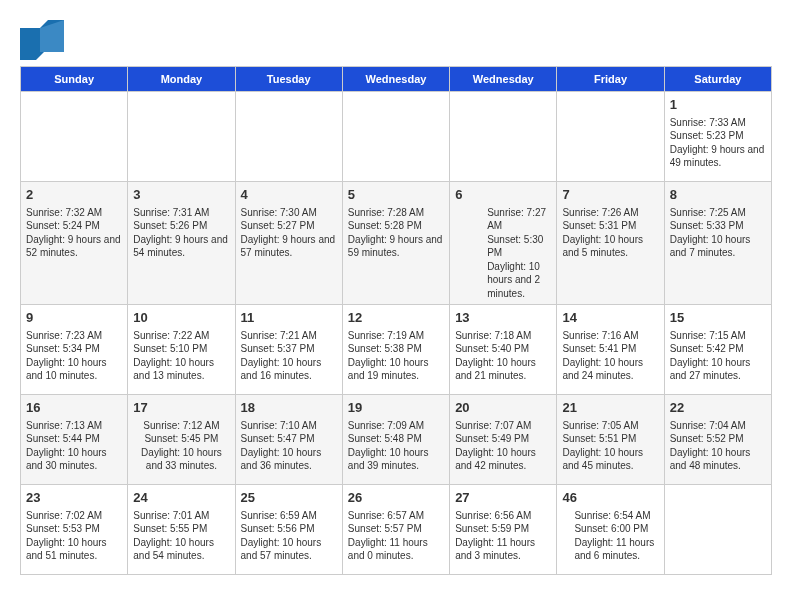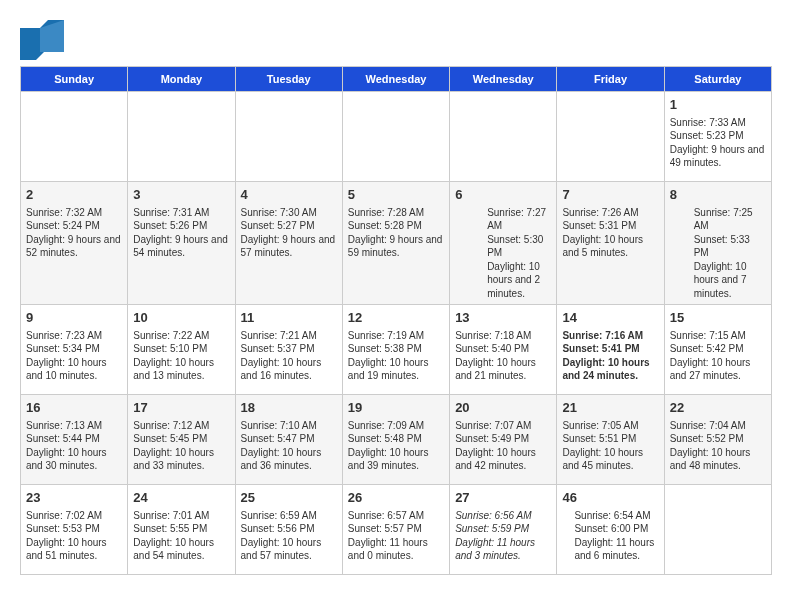--- a/index.html
+++ b/index.html
@@ -170,21 +170,21 @@
 Daylight: 10 hours and 2 minutes.</div>
         </td>
         <td>
           <span class="day-number">7</span>
           <div class="day-info" style="white-space: pre-line;">Sunrise: 7:26 AM
 Sunset: 5:31 PM
 Daylight: 10 hours and 5 minutes.</div>
         </td>
         <td>
           <span class="day-number">8</span>
-          <div class="day-info" style="white-space: pre-line; margin-left: 24px;">Sunrise: 7:25 AM
+          <div class="day-info" style="white-space: pre-line;">Sunrise: 7:25 AM
 Sunset: 5:33 PM
 Daylight: 10 hours and 7 minutes.</div>
         </td>
       </tr>
       <tr>
         <td>
           <span class="day-number">9</span>
           <div class="day-info" style="white-space: pre-line;">Sunrise: 7:23 AM
 Sunset: 5:34 PM
 Daylight: 10 hours and 10 minutes.</div>
@@ -208,41 +208,41 @@
 Daylight: 10 hours and 19 minutes.</div>
         </td>
         <td>
           <span class="day-number">13</span>
           <div class="day-info" style="white-space: pre-line;">Sunrise: 7:18 AM
 Sunset: 5:40 PM
 Daylight: 10 hours and 21 minutes.</div>
         </td>
         <td>
           <span class="day-number">14</span>
-          <div class="day-info" style="white-space: pre-line; font-weight: bold;">Sunrise: 7:16 AM
+          <div class="day-info" style="white-space: pre-line;">Sunrise: 7:16 AM
 Sunset: 5:41 PM
 Daylight: 10 hours and 24 minutes.</div>
         </td>
         <td>
           <span class="day-number">15</span>
           <div class="day-info" style="white-space: pre-line;">Sunrise: 7:15 AM
 Sunset: 5:42 PM
 Daylight: 10 hours and 27 minutes.</div>
         </td>
       </tr>
       <tr>
         <td>
           <span class="day-number">16</span>
           <div class="day-info" style="white-space: pre-line;">Sunrise: 7:13 AM
 Sunset: 5:44 PM
 Daylight: 10 hours and 30 minutes.</div>
         </td>
         <td>
           <span class="day-number">17</span>
-          <div class="day-info" style="white-space: pre-line;">Sunrise: 7:12 AM
+          <div class="day-info" style="white-space: pre-line; text-align: center;">Sunrise: 7:12 AM
 Sunset: 5:45 PM
 Daylight: 10 hours and 33 minutes.</div>
         </td>
         <td>
           <span class="day-number">18</span>
           <div class="day-info" style="white-space: pre-line;">Sunrise: 7:10 AM
 Sunset: 5:47 PM
 Daylight: 10 hours and 36 minutes.</div>
         </td>
         <td>
@@ -290,21 +290,21 @@
 Daylight: 10 hours and 57 minutes.</div>
         </td>
         <td>
           <span class="day-number">26</span>
           <div class="day-info" style="white-space: pre-line;">Sunrise: 6:57 AM
 Sunset: 5:57 PM
 Daylight: 11 hours and 0 minutes.</div>
         </td>
         <td>
           <span class="day-number">27</span>
-          <div class="day-info" style="white-space: pre-line; font-style: italic;">Sunrise: 6:56 AM
+          <div class="day-info" style="white-space: pre-line;">Sunrise: 6:56 AM
 Sunset: 5:59 PM
 Daylight: 11 hours and 3 minutes.</div>
         </td>
         <td>
           <span class="day-number">46</span>
           <div class="day-info" style="white-space: pre-line; margin-left: 12px;">Sunrise: 6:54 AM
 Sunset: 6:00 PM
 Daylight: 11 hours and 6 minutes.</div>
         </td>
         <td class="empty-cell"></td>

